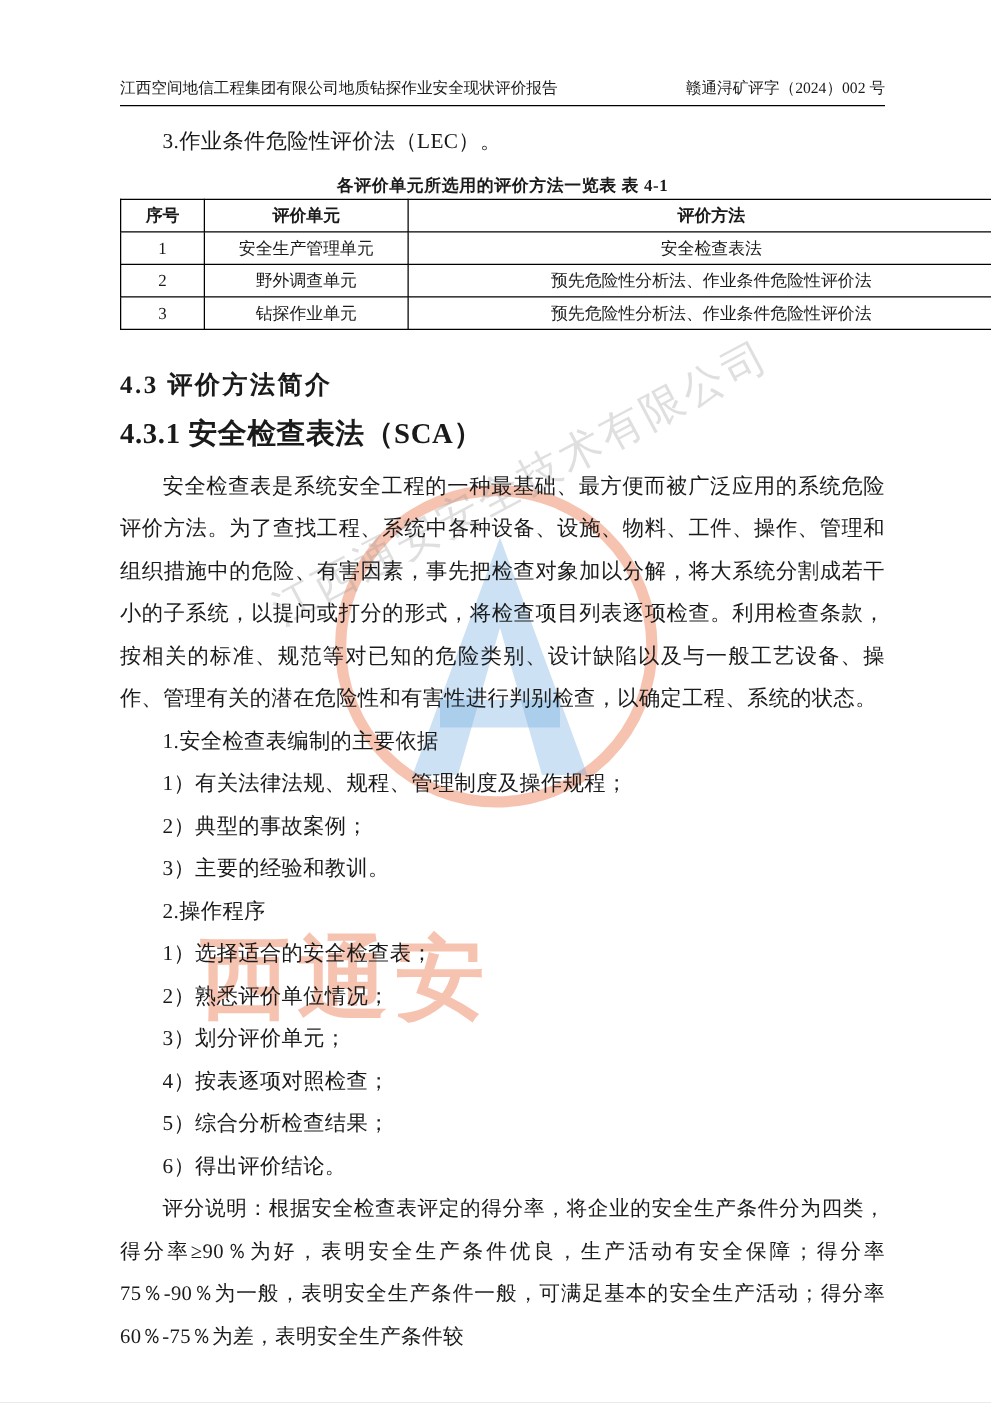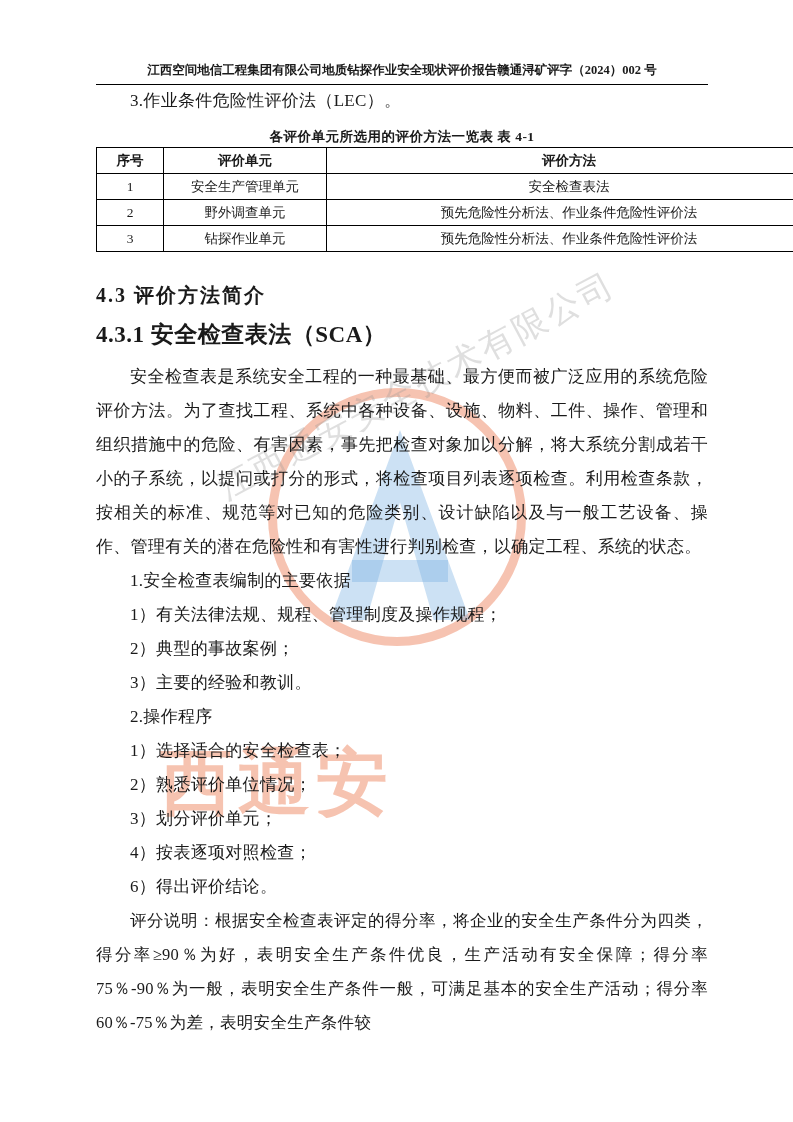--- a/index.html
+++ b/index.html
@@ -76,41 +76,41 @@
     font-family: "Liberation Serif", serif;
   }
 
   
   .header {
     position: absolute;
     left: 96px;
     top: 62px;
     width: 612px;
     display: flex;
-    justify-content: center;
+    justify-content: space-between;
     align-items: flex-end;
     font-size: 12.5px;
-    font-weight: bold;
+    font-weight: normal;
     z-index: 3;
   }
   .header-rule {
     position: absolute;
     left: 96px;
     top: 84px;
     width: 612px;
     height: 1px;
     background: #000;
     z-index: 3;
   }
 
   
   .content {
     position: absolute;
     left: 96px;
-    top: 84px;
+    top: 96px;
     width: 612px;
     z-index: 3;
   }
   p.line {
     margin: 0;
     font-size: 17px;
     line-height: 34px;
     text-align: justify;
     letter-spacing: 0.3px;
   }
@@ -224,20 +224,21 @@
     <p class="line indent">1.安全检查表编制的主要依据</p>
     <p class="line indent">1）有关法律法规、规程、管理制度及操作规程；</p>
     <p class="line indent">2）典型的事故案例；</p>
     <p class="line indent">3）主要的经验和教训。</p>
 
     <p class="line indent">2.操作程序</p>
     <p class="line indent">1）选择适合的安全检查表；</p>
     <p class="line indent">2）熟悉评价单位情况；</p>
     <p class="line indent">3）划分评价单元；</p>
     <p class="line indent">4）按表逐项对照检查；</p>
+    <p class="line indent">5）综合分析检查结果；</p>
     <p class="line indent">6）得出评价结论。</p>
 
     <div class="tail-para">
       <p class="line indent">评分说明：根据安全检查表评定的得分率，将企业的安全生产条件分为四类，得分率≥90％为好，表明安全生产条件优良，生产活动有安全保障；得分率 75％-90％为一般，表明安全生产条件一般，可满足基本的安全生产活动；得分率 60％-75％为差，表明安全生产条件较</p>
     </div>
   </div>
 
 </div>
 
 </body></html>

